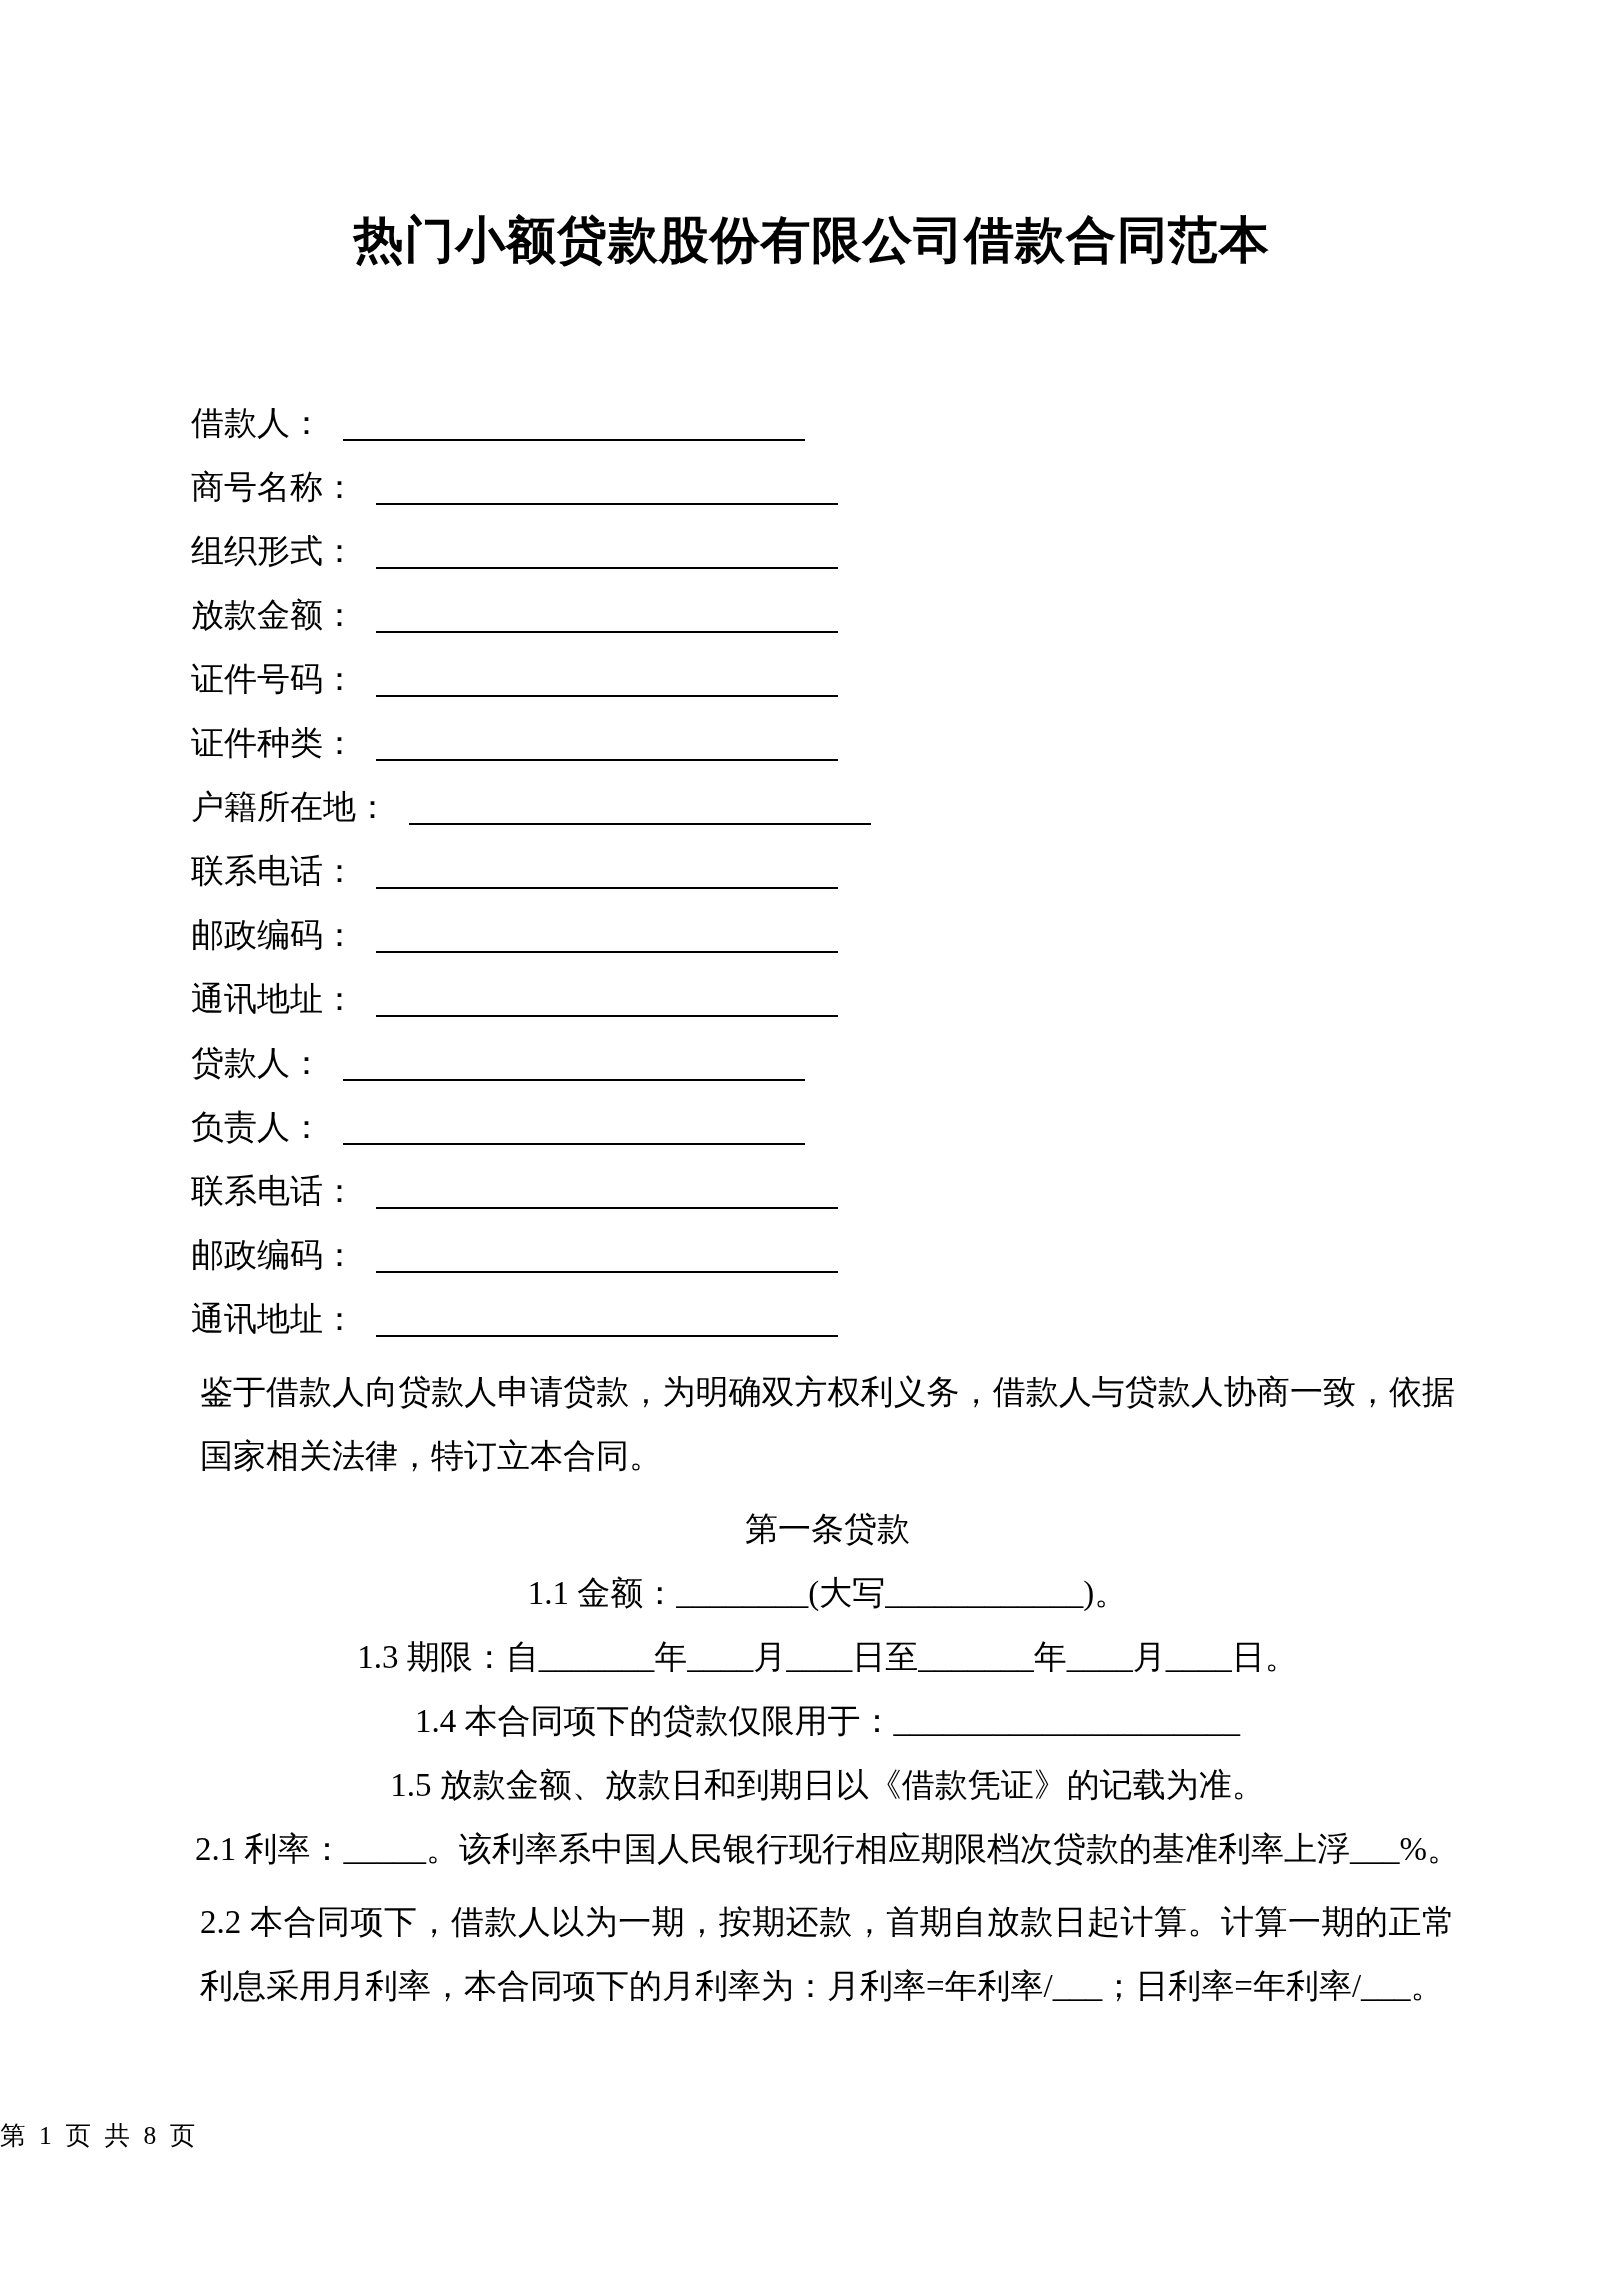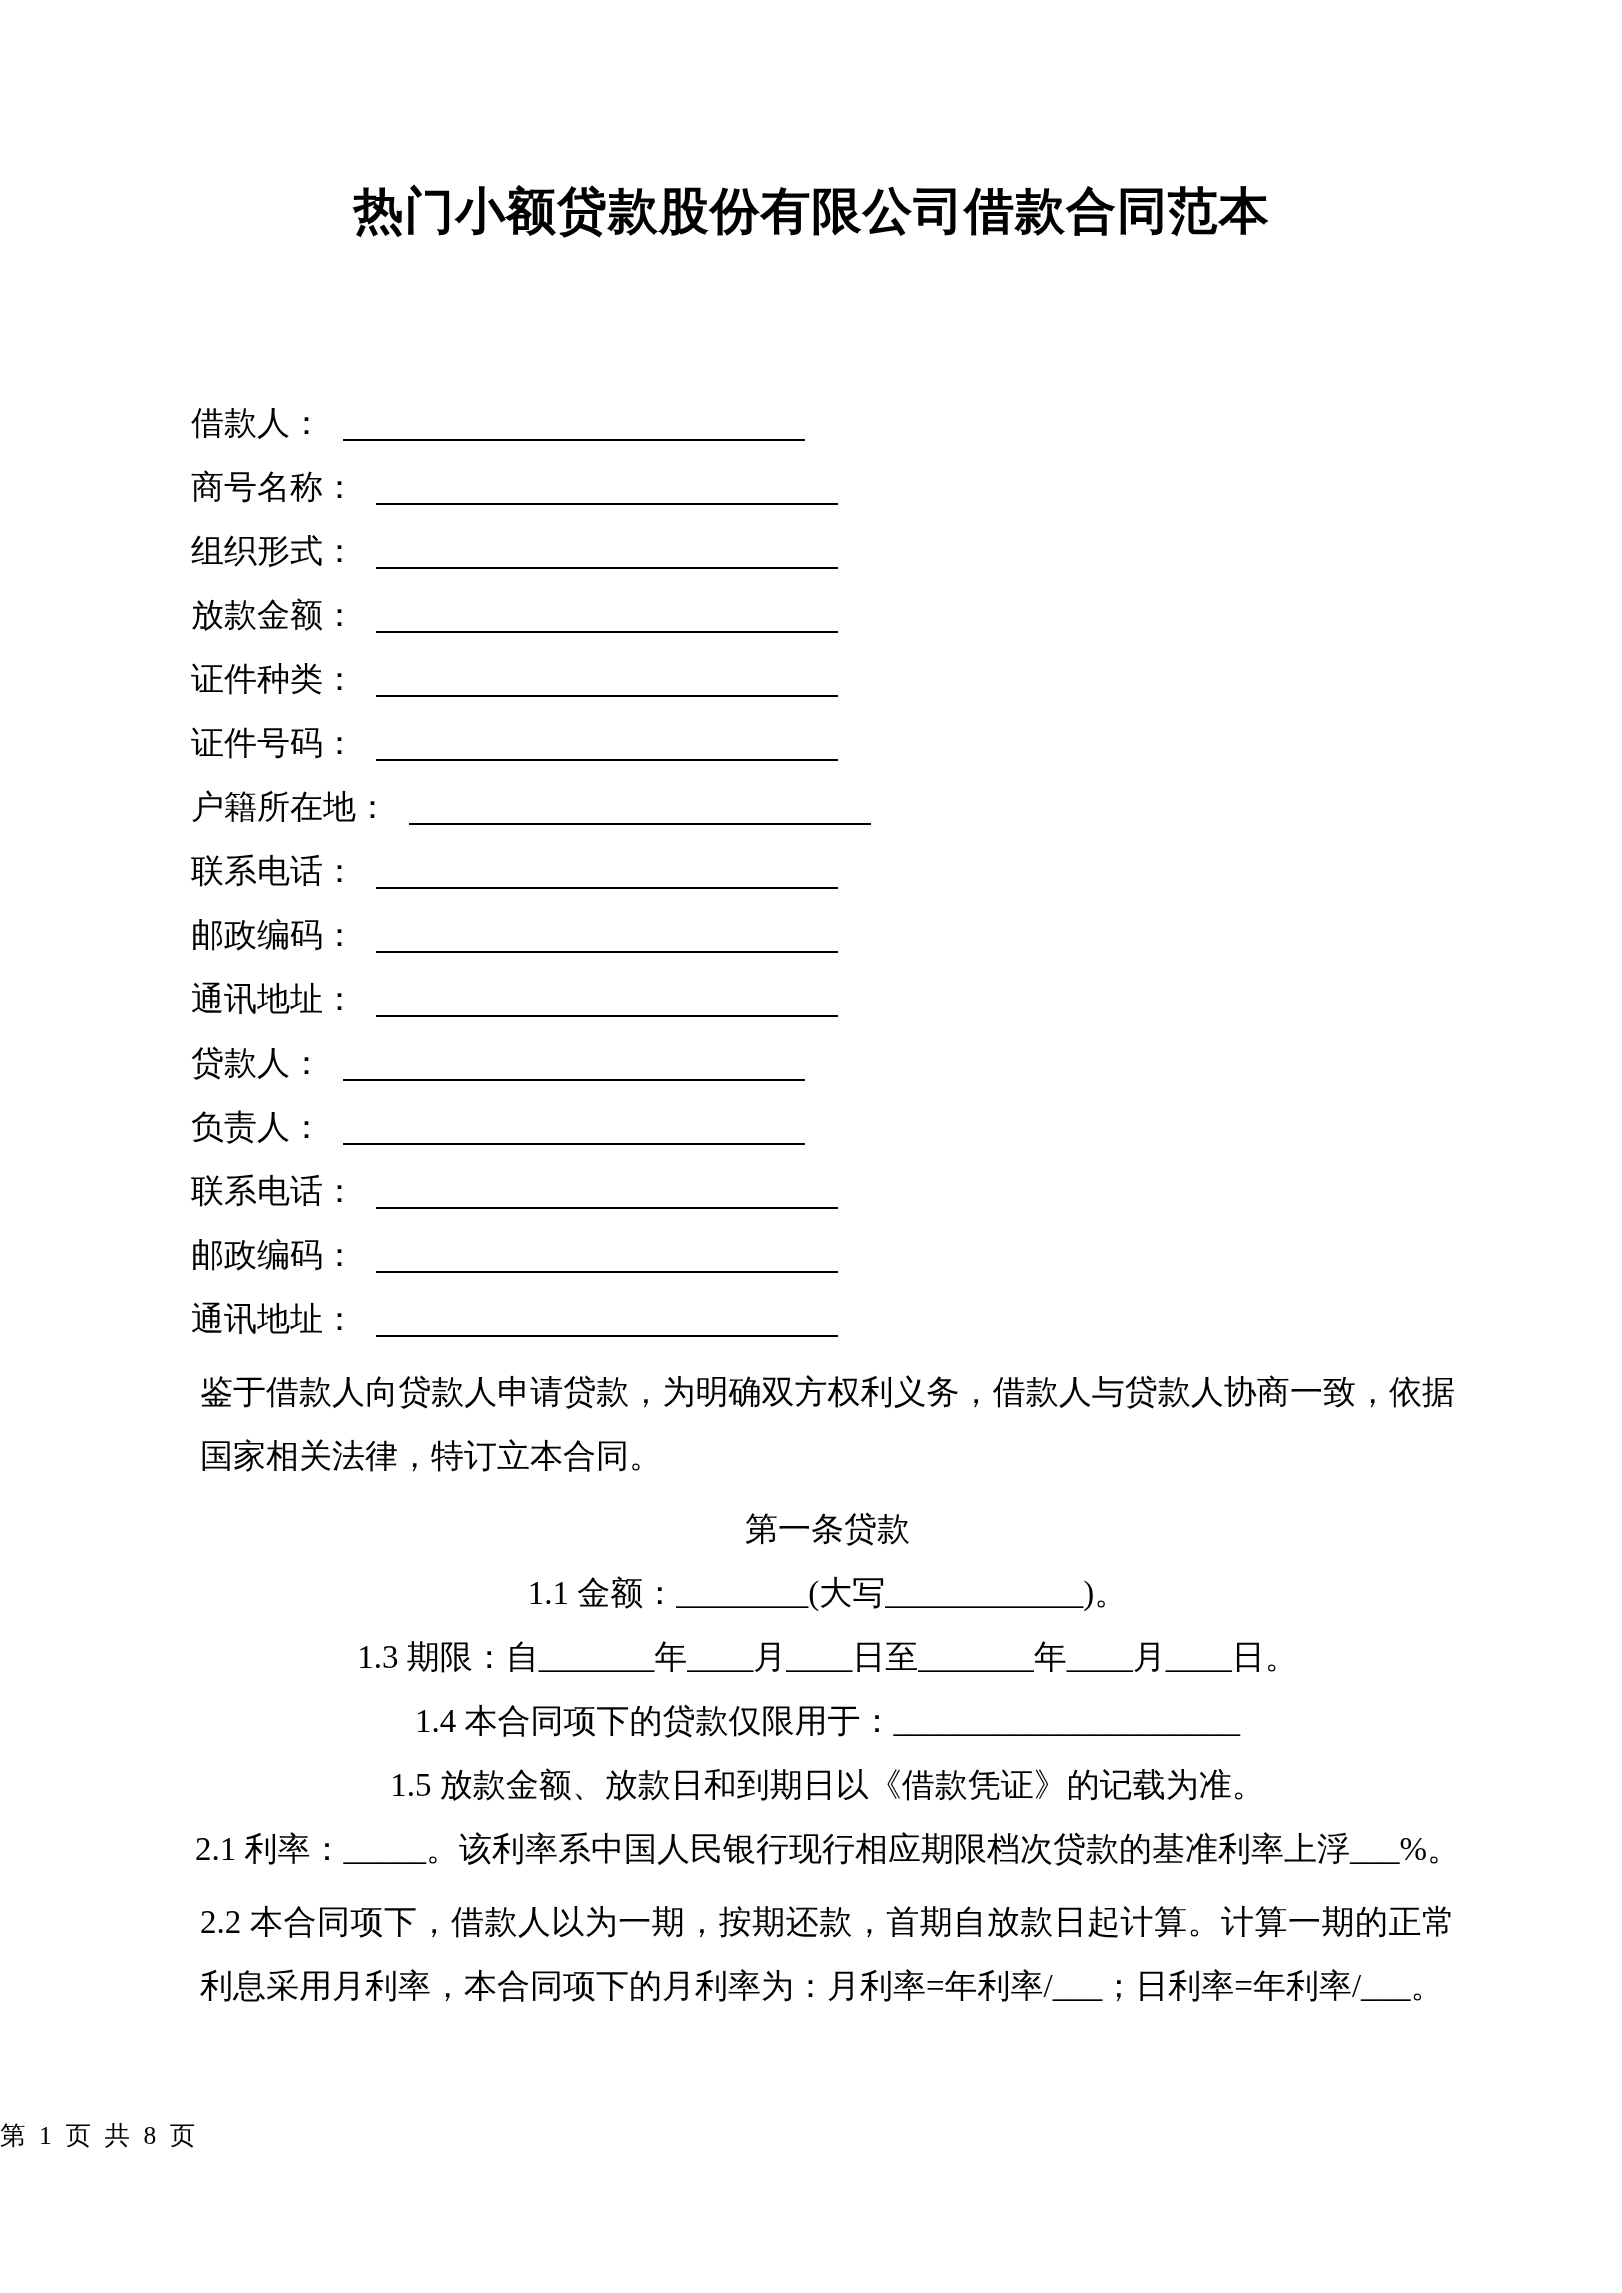--- a/index.html
+++ b/index.html
@@ -15,29 +15,30 @@
   }
   .page {
     position: relative;
     width: 1623px;
     height: 2294px;
     background: #ffffff;
     overflow: hidden;
   }
   .doc-title {
     position: absolute;
-    top: 176px;
+    top: 208px;
     left: 0;
     width: 100%;
     margin: 0;
     text-align: center;
     font-size: 50px;
     line-height: 71px;
     font-weight: 700;
     letter-spacing: 0.9px;
+    font-family: Liberation Mono, monospace;
   }
   .content {
     position: absolute;
     left: 191px;
     top: 391px;
     width: 1273px;
     font-size: 33px;
     line-height: 64px;
   }
   .field-row {
@@ -90,24 +91,24 @@
       <div class="field-row">
         <span class="field-label">商号名称：</span><span class="blank-line"></span>
       </div>
       <div class="field-row">
         <span class="field-label">组织形式：</span><span class="blank-line"></span>
       </div>
       <div class="field-row">
         <span class="field-label">放款金额：</span><span class="blank-line"></span>
       </div>
       <div class="field-row">
-        <span class="field-label">证件种类：</span><span class="blank-line"></span>
+        <span class="field-label">证件号码：</span><span class="blank-line"></span>
       </div>
       <div class="field-row">
-        <span class="field-label">证件号码：</span><span class="blank-line"></span>
+        <span class="field-label">证件种类：</span><span class="blank-line"></span>
       </div>
       <div class="field-row">
         <span class="field-label">户籍所在地：</span><span class="blank-line"></span>
       </div>
       <div class="field-row">
         <span class="field-label">联系电话：</span><span class="blank-line"></span>
       </div>
       <div class="field-row">
         <span class="field-label">邮政编码：</span><span class="blank-line"></span>
       </div>

